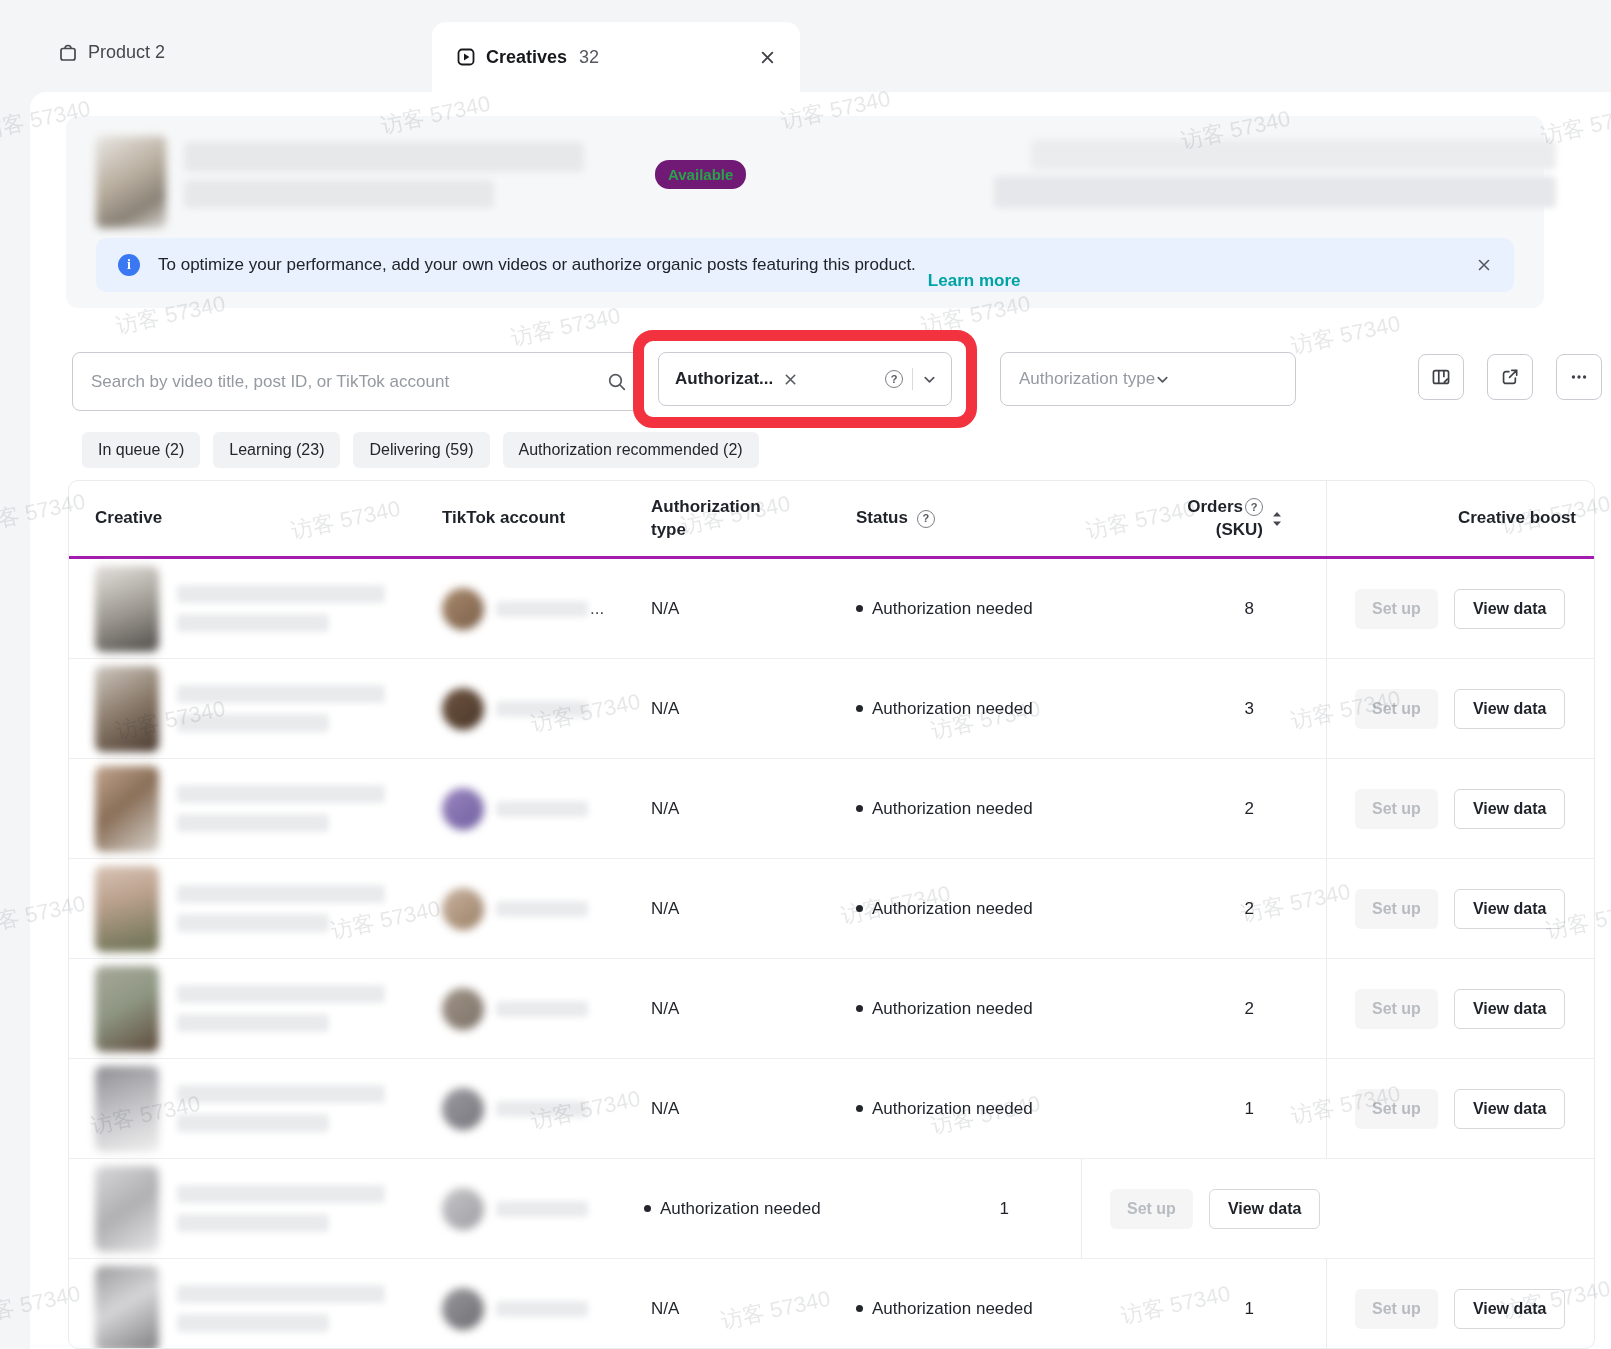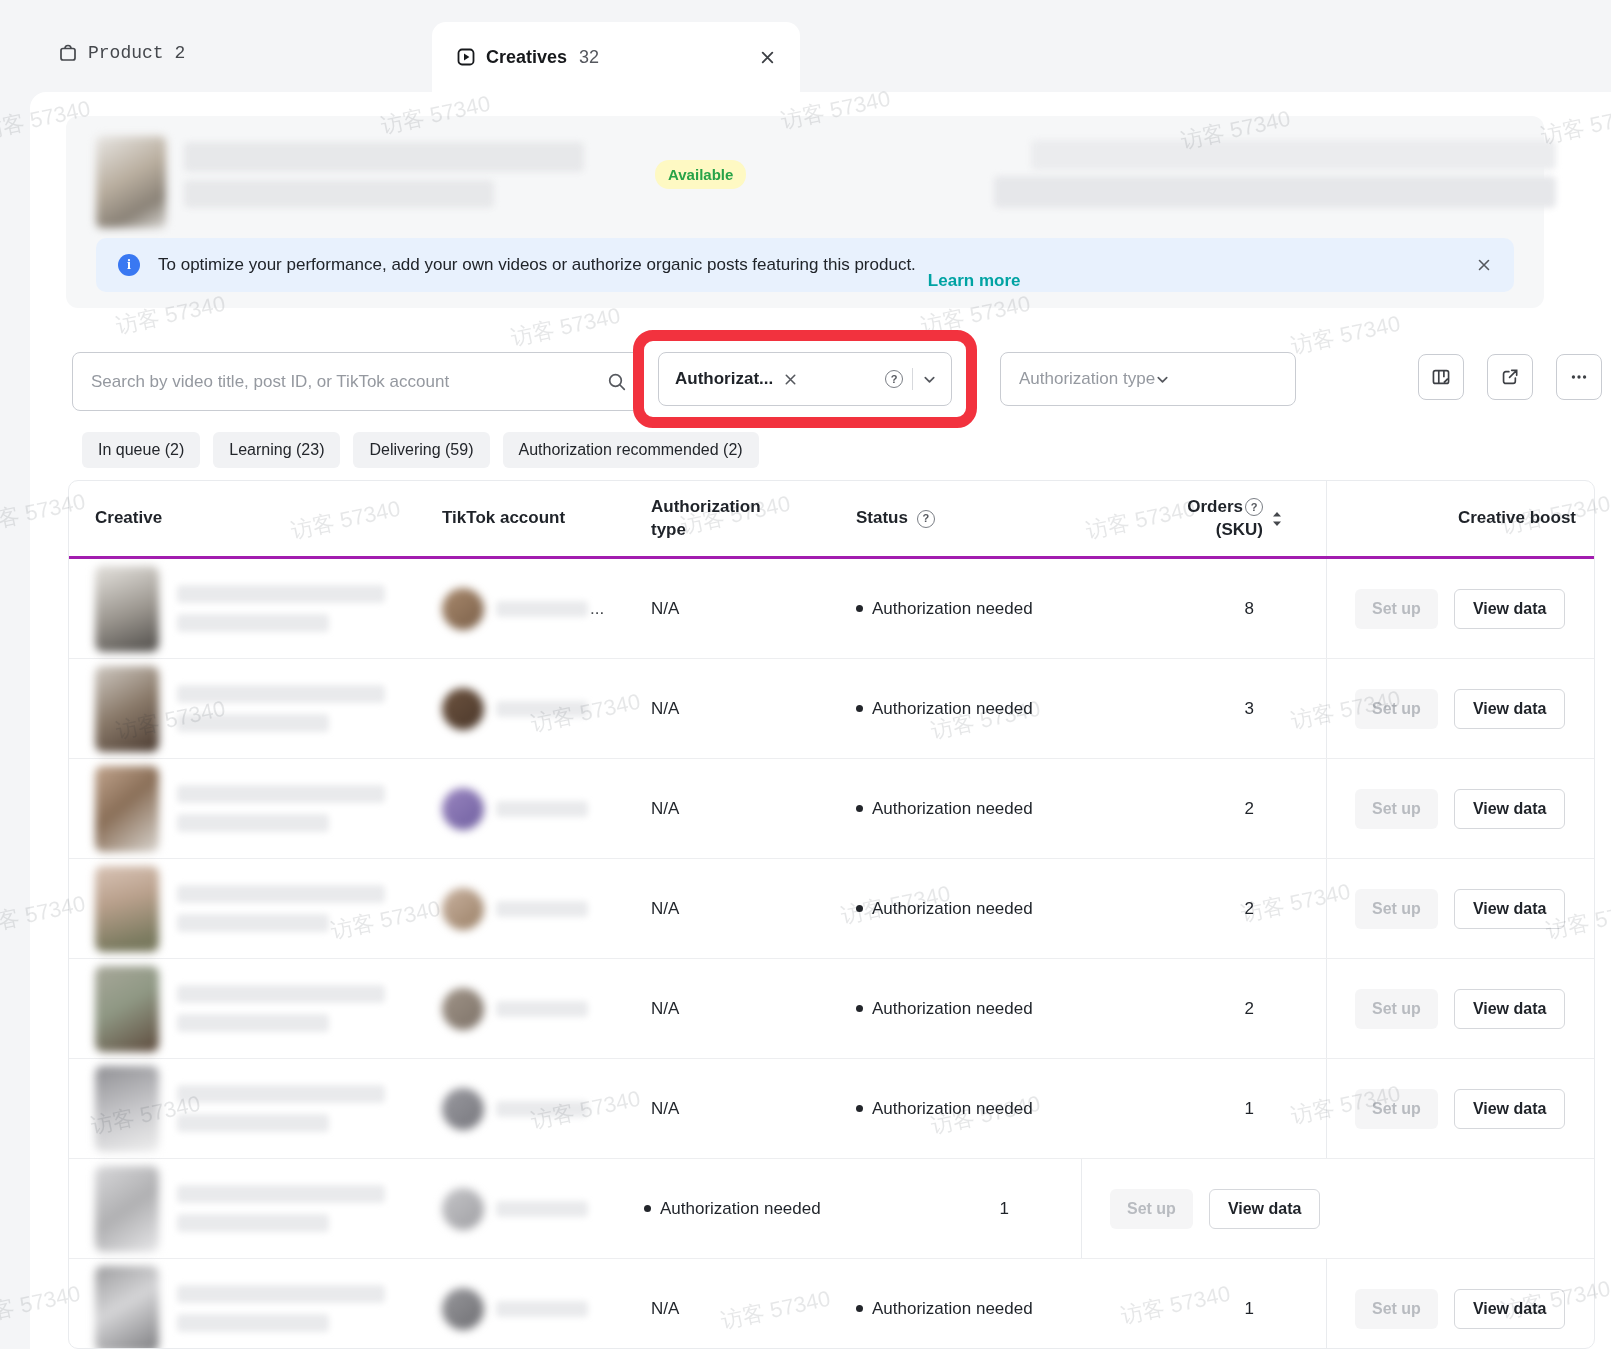--- a/index.html
+++ b/index.html
@@ -9,21 +9,21 @@
     background:#f4f5f7;
     font-family:"Liberation Sans","DejaVu Sans",sans-serif;
     color:#1f2329;
   }
   .page { position:relative; width:1611px; height:1349px; }
 
   
   .tab-product {
     position:absolute; left:58px; top:30px; height:45px;
     display:flex; align-items:center; gap:10px;
-    font-size:18px; font-weight:500; color:#45484d; cursor:pointer;font-family:Liberation Mono, monospace;
+    font-size:18px; font-weight:500; color:#45484d; cursor:pointer;
   }
   .tab-creatives {
     position:absolute; left:432px; top:22px; width:368px; height:70px;
     background:#ffffff; border-radius:14px 14px 0 0;
     display:flex; align-items:center; padding:0 24px; gap:10px; cursor:pointer;
   }
   .tc-label { font-size:18px; font-weight:700; color:#17191c; }
   .tc-count { font-size:18px; font-weight:500; color:#55585e; margin-left:2px; }
   .tc-close { margin-left:auto; display:flex; align-items:center; cursor:pointer; }
 
@@ -42,21 +42,21 @@
     position:absolute; left:30px; top:20px; width:70px; height:92px; border-radius:6px;
     background:linear-gradient(150deg,#e8e6e3 0%,#b9ae9f 45%,#8a8277 75%,#d9d7d3 100%);
   }
   .p-bar { position:absolute; background:#e7e8ea; border-radius:5px; }
   .pb1 { left:118px; top:26px; width:400px; height:30px; }
   .pb2 { left:118px; top:64px; width:310px; height:28px; }
   .pbr1 { left:965px; top:24px; width:525px; height:30px; background:#ebecee; }
   .pbr2 { left:928px; top:60px; width:562px; height:32px; background:#e6e7ea; }
   .badge {
     position:absolute; left:589px; top:44px;
-    background:#fef9c3; color:#27a348; font-size:15px; font-weight:700;
+    background:#701a75; color:#27a348; font-size:15px; font-weight:700;
     padding:6px 13px; border-radius:14px;
   }
   .blur3 { filter:blur(3px); }
   .blur4 { filter:blur(4px); }
 
   
   .banner {
     position:absolute; left:30px; top:122px; width:1418px; height:54px;
     background:#e8f1fd; border-radius:10px;
     display:flex; align-items:center; padding:0 22px;

